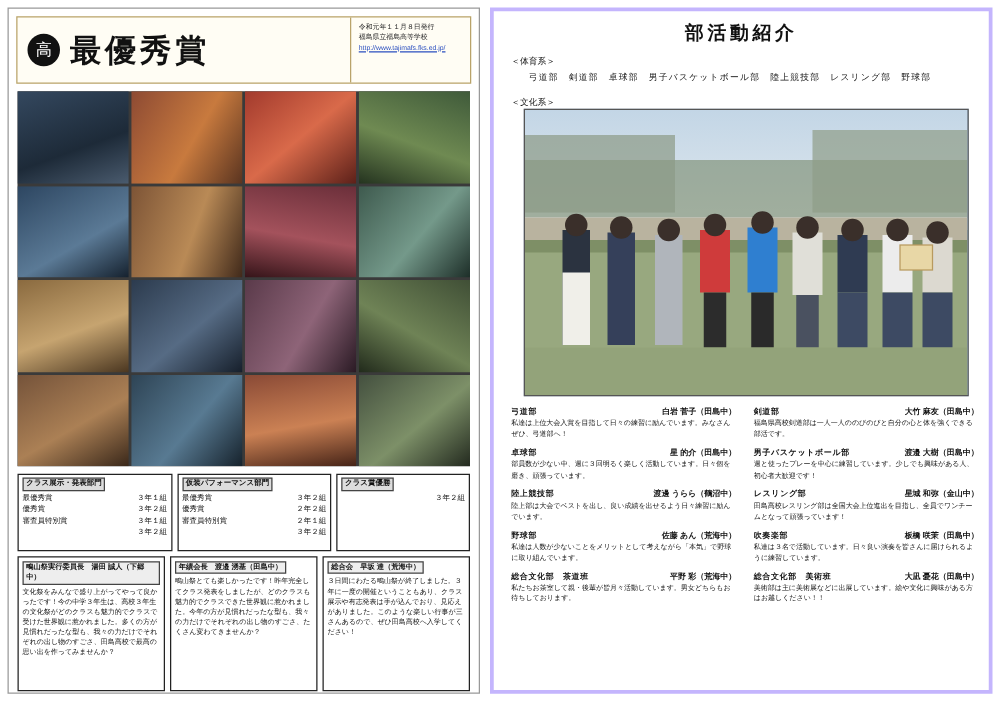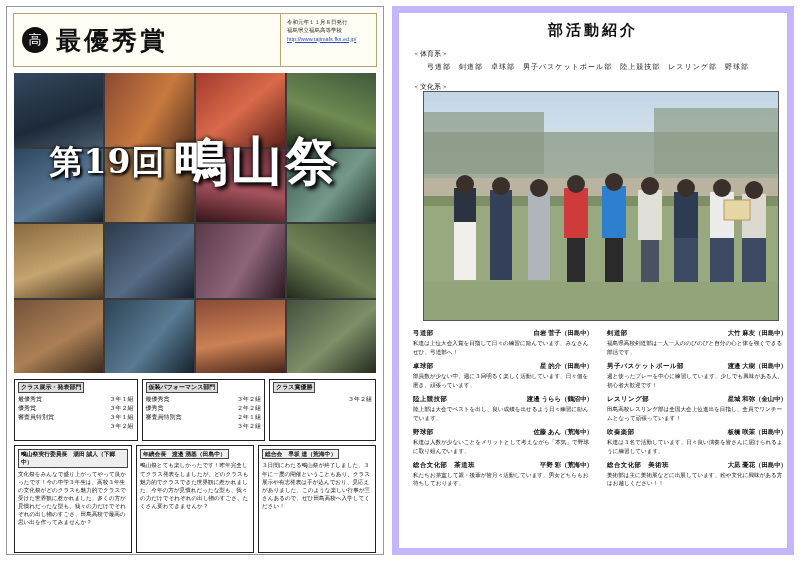--- a/index.html
+++ b/index.html
@@ -27,21 +27,21 @@
   .aw-box{border:1px solid #222;box-sizing:border-box;padding:2px 3px;font-size:6px;line-height:1.5;}
   .aw-box .hd{display:inline-block;background:#ddd;border:1px solid #444;padding:0 2px;font-size:6px;margin-bottom:2px;font-weight:bold;}
   .aw-row{display:flex;justify-content:space-between;}
   .aw-row span:first-child{padding-right:6px;}
 
   .articles{position:absolute;left:7px;top:438px;width:362px;height:108px;display:flex;gap:4px;}
   .art{border:1px solid #222;box-sizing:border-box;padding:3px;font-size:5.6px;line-height:1.45;writing-mode:horizontal-tb;}
   .art .hd{display:inline-block;border:1px solid #444;background:#eee;padding:0 2px;font-size:5.8px;font-weight:bold;margin-bottom:2px;}
 
   
-  .sheet-right{position:absolute;left:392px;top:6px;width:402px;height:549px;border:7px solid #c4b5fd;background:#fff;box-sizing:border-box;}
+  .sheet-right{position:absolute;left:392px;top:6px;width:402px;height:549px;border:3px solid #c4b5fd;background:#fff;box-sizing:border-box;}
   .r-title{text-align:center;font-family:"DejaVu Serif","Liberation Serif",serif;font-weight:bold;font-size:15px;letter-spacing:3px;margin-top:8px;}
   .r-cat{margin:8px 14px 0 14px;font-size:7px;line-height:1.8;}
   .r-cat .lbl{font-size:7px;}
   .r-clubline{padding-left:14px;font-size:7px;letter-spacing:1px;}
 
   .r-photo{position:absolute;left:24px;top:78px;width:354px;height:228px;border:1px solid #555;overflow:hidden;background:#9fb8cf;}
 
   .r-cols{position:absolute;left:14px;top:316px;width:374px;height:232px;display:grid;grid-template-columns:1fr 1fr;gap:0 14px;}
   .r-item{margin-bottom:5px;}
   .r-head{display:flex;justify-content:space-between;font-size:6.4px;font-weight:bold;}
@@ -114,24 +114,20 @@
           <i style="background:linear-gradient(130deg,#2e4455,#587a92 55%,#16222c)"></i>
         </div>
       <div class="ph">
           <i style="background:linear-gradient(170deg,#8a4a36,#cb8154 55%,#452317)"></i>
         </div>
       <div class="ph">
           <i style="background:linear-gradient(140deg,#44503f,#7d9068 55%,#232a1f)"></i>
         </div>
     </div>
 
-    <div class="fest-band">
-      <span class="fest-no">第19回</span>
-      <span class="fest-name">鴫山祭</span>
-    </div>
 
     <div class="awards">
       <div class="aw-box" style="flex:1.05">
         <div class="hd">クラス展示・発表部門</div>
         <div class="aw-row">
             <span>最優秀賞</span>
             <span>３年１組</span>
           </div>
         <div class="aw-row">
             <span>優秀賞</span>

